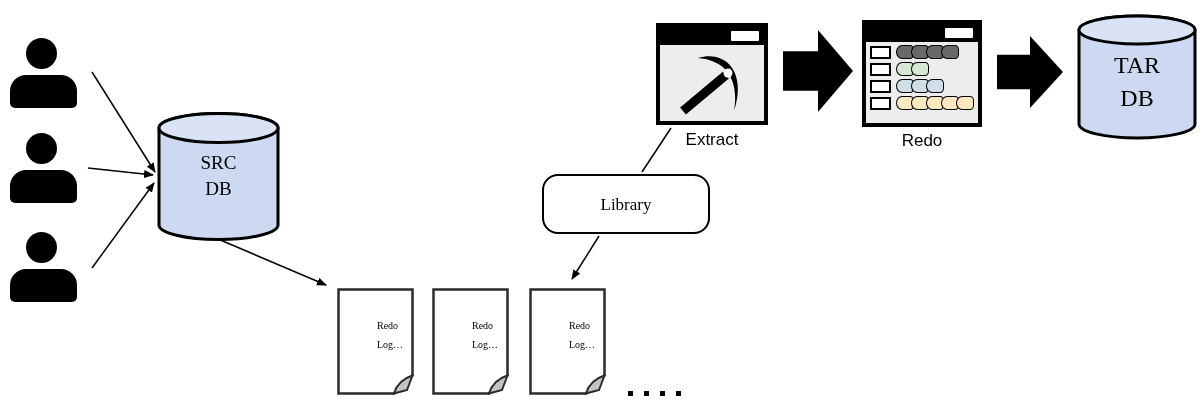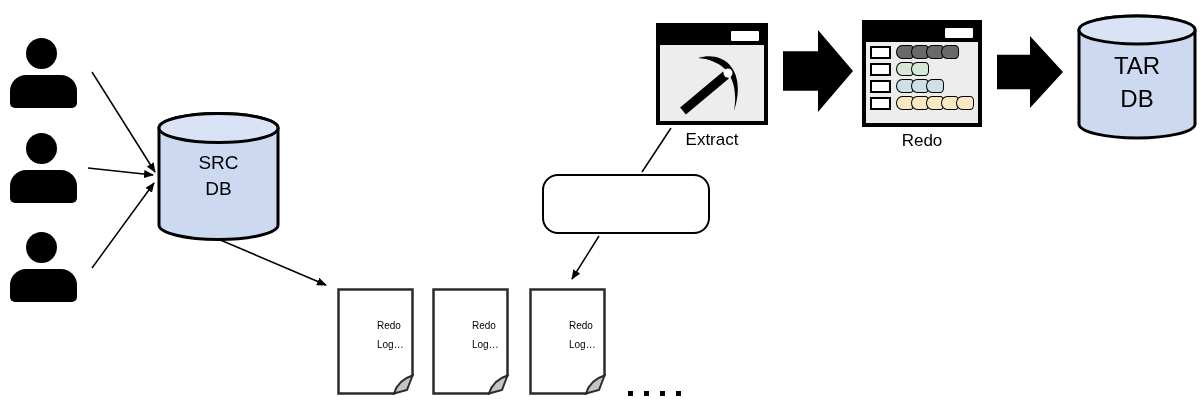--- a/index.html
+++ b/index.html
@@ -1,20 +1,20 @@
 <!DOCTYPE html>
 <html><head>
 <meta charset="utf-8">
 <style>
   html,body{margin:0;padding:0;background:#fff;}
   .canvas{
     position:relative;width:1203px;height:419px;background:#ffffff;overflow:hidden;
     font-family:"Liberation Sans","DejaVu Sans",sans-serif;color:#000;
   }
-  .abs{position:absolute;}
+  .abs{position:absolute;font-family:Liberation Serif, serif;}
   svg{display:block;}
   
   .overlay{position:absolute;left:0;top:0;width:1203px;height:419px;pointer-events:none;}
   
   .person{width:68px;height:70px;}
   .person .head{width:31px;height:31px;border-radius:50%;background:#000;margin-left:16px;}
   .person .torso{width:67px;height:33px;background:#000;border-radius:16px 16px 5px 5px;margin-top:6px;}
   
   .cyl-label{position:absolute;left:0;width:100%;text-align:center;}
   .cyl-label div{white-space:nowrap;}
@@ -126,20 +126,21 @@
   </div>
 
   <div class="abs dots" id="dots" style="left:628px;top:391px;">
       <div class="dot"></div>
       <div class="dot"></div>
       <div class="dot"></div>
       <div class="dot"></div>
     </div>
 
   <div class="abs lrl" style="left:542px;top:174px;">
+    <div>Library</div>
   </div>
 
   <div class="abs win" style="left:656px;top:23px;width:112px;height:102px;">
     <div class="titlebar">
       <div class="titlebtn"></div>
     </div>
     <svg width="68" height="66" viewBox="0 0 68 66" style="margin:6px auto 0;">
       <line x1="5" y1="60" x2="48" y2="24" stroke="#000" stroke-width="9"></line>
       <path d="M20,7 C47,-1 69,20 56,60 C62,24 44,9 20,7 Z" fill="#000"></path>
       <circle cx="50" cy="22" r="4.5" fill="#fff"></circle>

